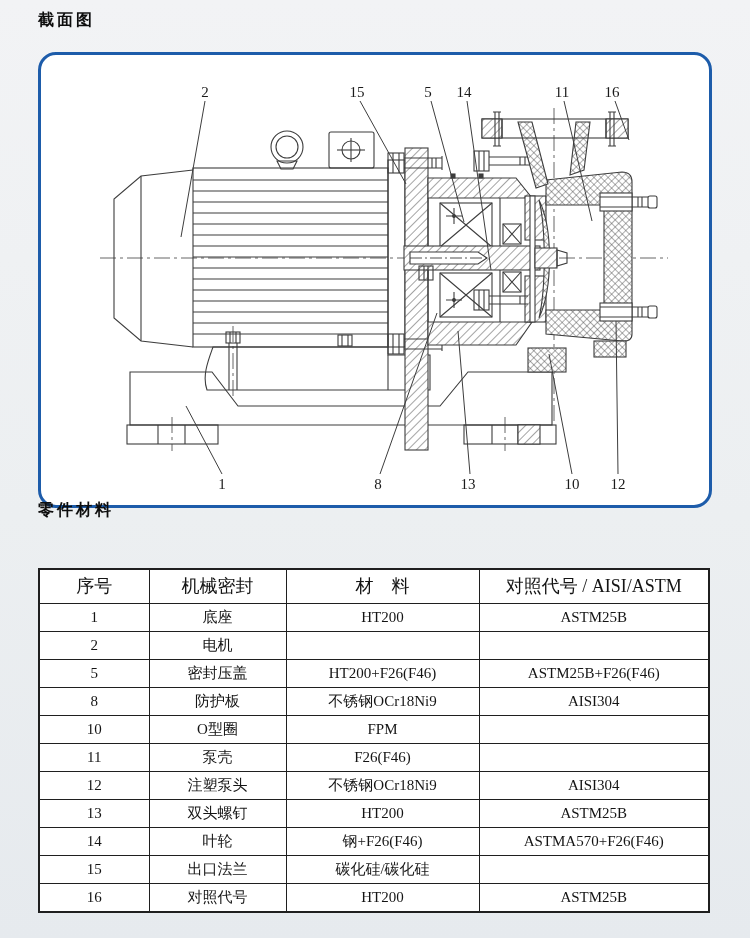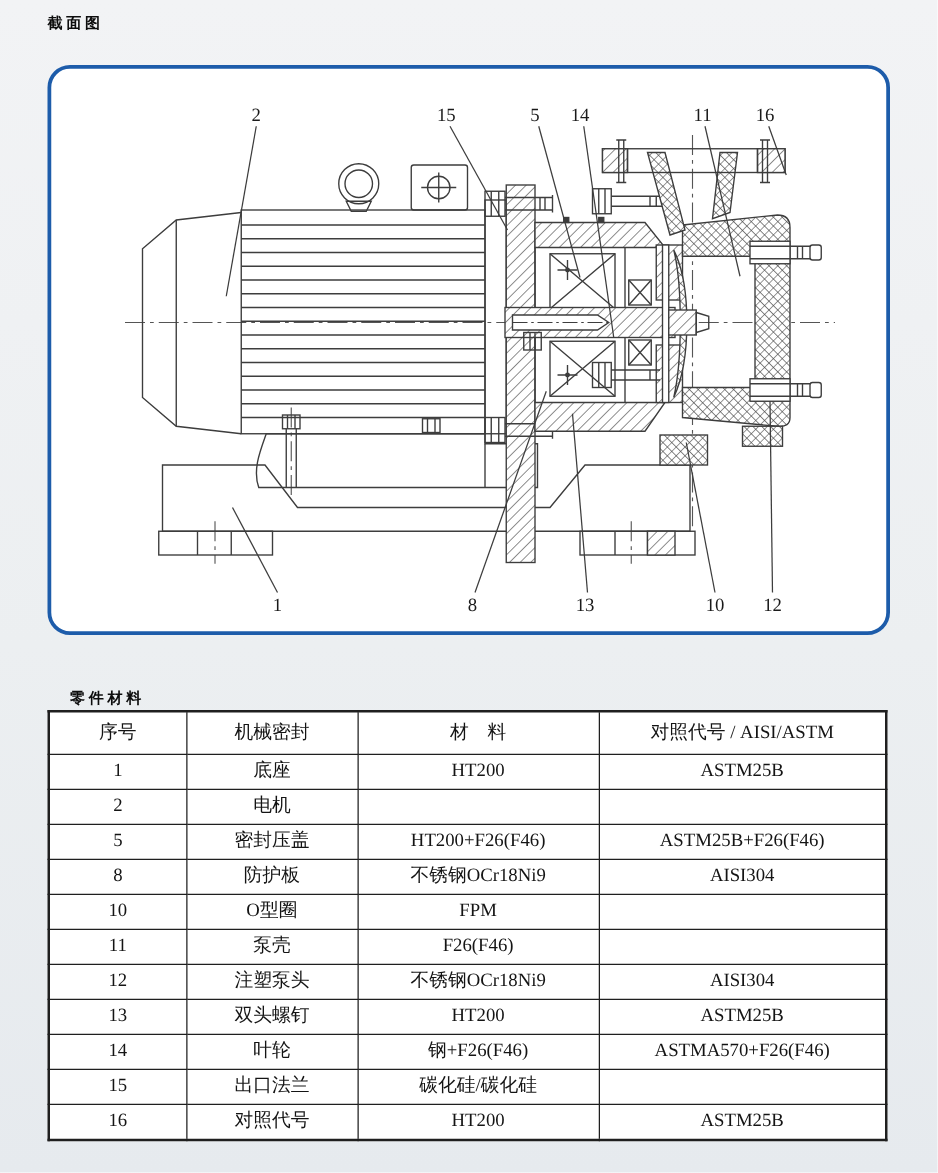--- a/index.html
+++ b/index.html
@@ -2,37 +2,37 @@
 <html><head>
 <meta charset="utf-8">
 <style>
   html,body{margin:0;padding:0;}
   body{
     width:750px;height:938px;position:relative;overflow:hidden;
     background:linear-gradient(180deg,#f2f3f5 0%,#ecEFF1 55%,#e6eaee 100%);
     font-family:"Liberation Sans",sans-serif;color:#111;
   }
   .sec-title{
-    position:absolute;left:38px;font-size:12px;font-weight:bold;color:#0d0d0d;
+    position:absolute;left:38px;font-size:16px;font-weight:bold;color:#0d0d0d;
     letter-spacing:3px;font-family:"Liberation Sans",sans-serif;
   }
   #title-section{top:10px;}
-  #title-parts{top:550px;margin-left:18px;}
+  #title-parts{top:500px;}
   #diagram-box{
     position:absolute;left:38px;top:52px;width:674px;height:456px;box-sizing:border-box;
     background:#ffffff;border:3px solid #1d5caa;border-radius:18px;
   }
   #diagram-box svg{display:block;width:100%;height:100%;}
   #parts-table{
     position:absolute;left:38px;top:568px;width:670px;border-collapse:collapse;
     background:#fff;table-layout:fixed;
     font-family:"Liberation Serif",serif;font-size:15px;color:#141414;
   }
   #parts-table td{border:1.5px solid #1f1f1f;text-align:center;padding:0;height:27px;line-height:1.1;}
-  #parts-table tr.head td{height:33px;font-size:15px;}
+  #parts-table tr.head td{height:33px;font-size:18px;}
   #parts-table col.c0{width:110px}
   #parts-table col.c1{width:137px}
   #parts-table col.c2{width:193px}
   #parts-table col.c3{width:230px}
   #parts-table{border:2px solid #1f1f1f;}
   .co-num{font-family:"Liberation Serif",serif;font-size:15px;fill:#1a1a1a;}
 </style>
 </head>
 <body>
 

